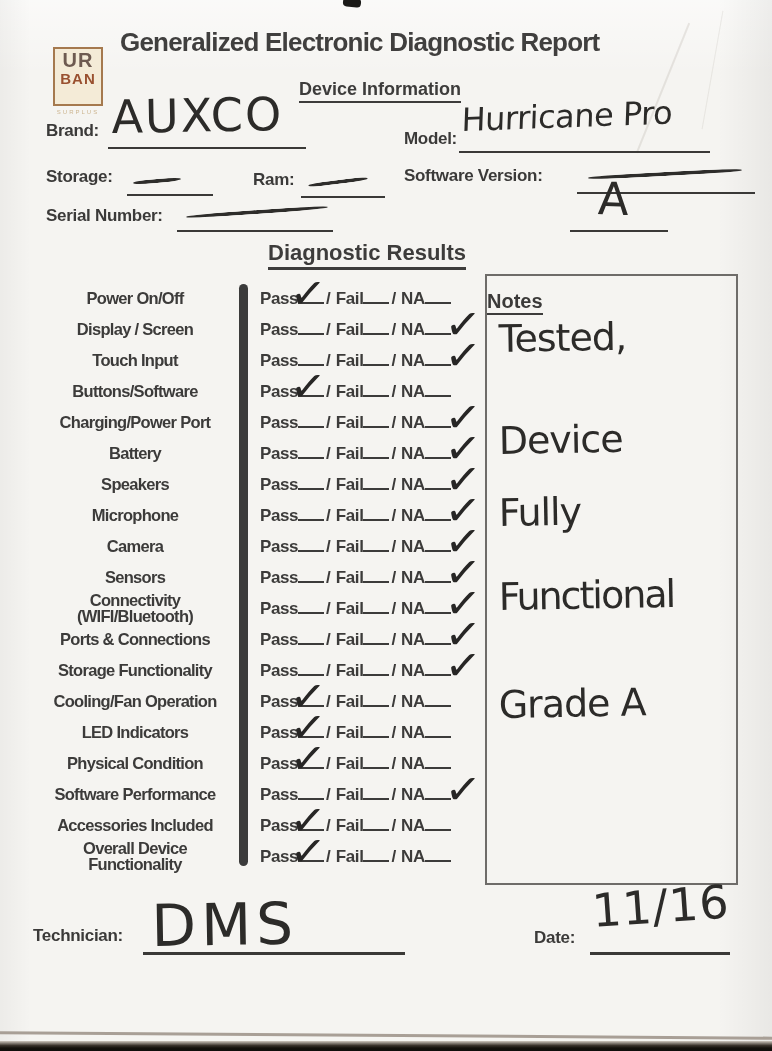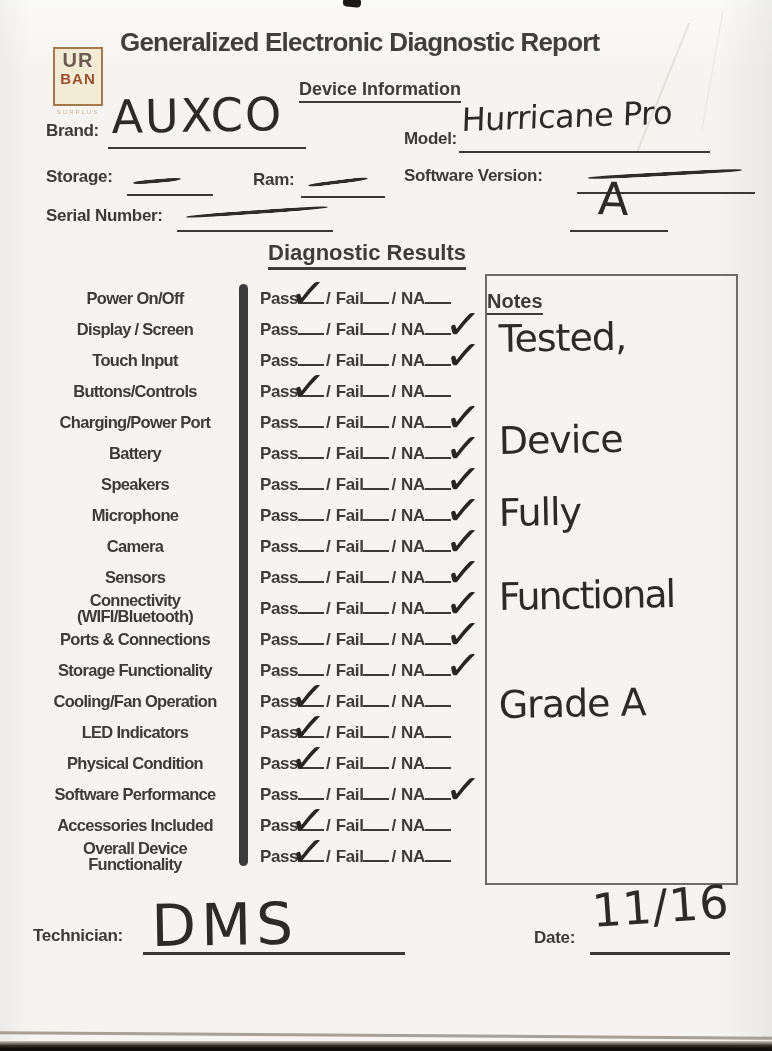--- a/index.html
+++ b/index.html
@@ -123,21 +123,21 @@
         </div>
         <div class="diag-row">
           <div class="diag-label">Display / Screen</div>
           <div class="diag-results"><span class="opt">Pass</span><span class="blank"></span><span class="sep">/ </span><span class="opt">Fail</span><span class="blank"></span><span class="sep">/ </span><span class="opt">NA</span><span class="blank"></span><span class="check na">✓</span></div>
         </div>
         <div class="diag-row">
           <div class="diag-label">Touch Input</div>
           <div class="diag-results"><span class="opt">Pass</span><span class="blank"></span><span class="sep">/ </span><span class="opt">Fail</span><span class="blank"></span><span class="sep">/ </span><span class="opt">NA</span><span class="blank"></span><span class="check na">✓</span></div>
         </div>
         <div class="diag-row">
-          <div class="diag-label">Buttons/Controls</div>
+          <div class="diag-label">Buttons/Software</div>
           <div class="diag-results"><span class="opt">Pass</span><span class="blank"></span><span class="sep">/ </span><span class="opt">Fail</span><span class="blank"></span><span class="sep">/ </span><span class="opt">NA</span><span class="blank"></span><span class="check pass">✓</span></div>
         </div>
         <div class="diag-row">
           <div class="diag-label">Charging/Power Port</div>
           <div class="diag-results"><span class="opt">Pass</span><span class="blank"></span><span class="sep">/ </span><span class="opt">Fail</span><span class="blank"></span><span class="sep">/ </span><span class="opt">NA</span><span class="blank"></span><span class="check na">✓</span></div>
         </div>
         <div class="diag-row">
           <div class="diag-label">Battery</div>
           <div class="diag-results"><span class="opt">Pass</span><span class="blank"></span><span class="sep">/ </span><span class="opt">Fail</span><span class="blank"></span><span class="sep">/ </span><span class="opt">NA</span><span class="blank"></span><span class="check na">✓</span></div>
         </div>

